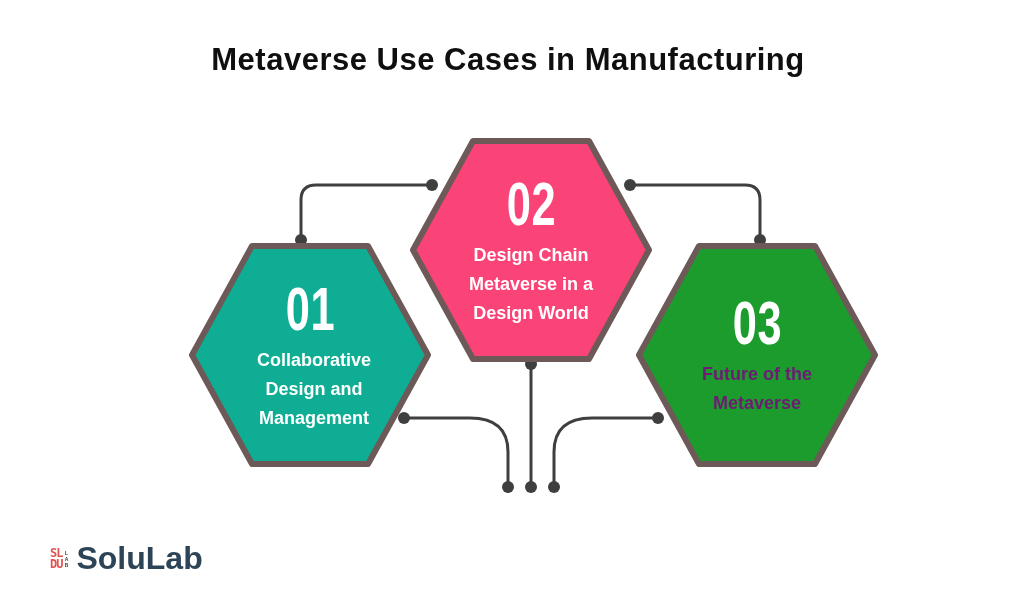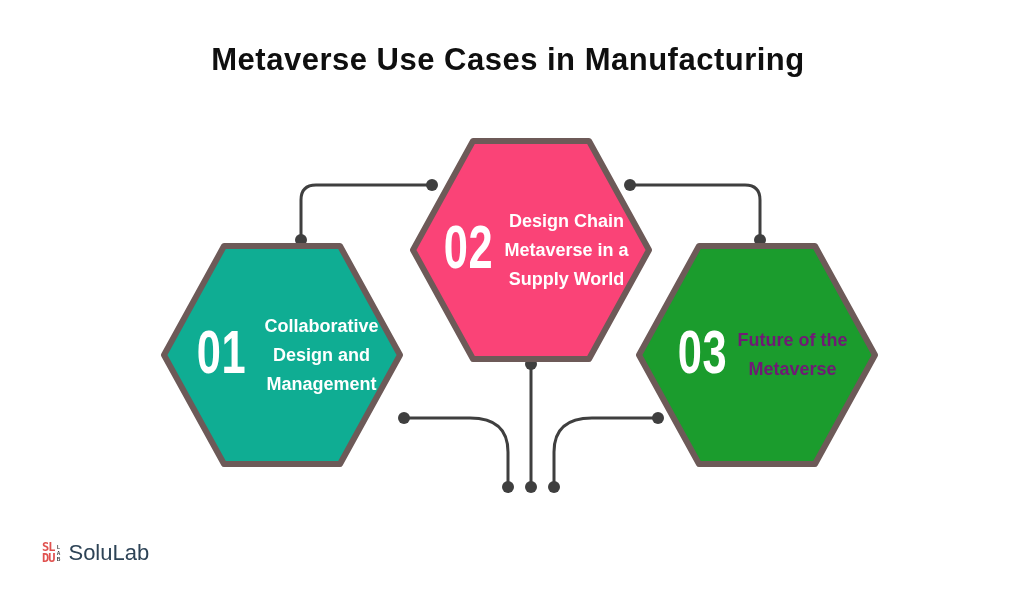--- a/index.html
+++ b/index.html
@@ -18,63 +18,63 @@
     font-size:31px;
     font-weight:800;
     letter-spacing:.5px;
     color:#0f0f0f;
   }
   .connectors{position:absolute;left:0;top:0;pointer-events:none;}
   .hex{position:absolute;width:244px;height:230px;}
   .hex svg{position:absolute;left:0;top:0;}
   .hex-content{
     position:absolute;left:0;top:0;right:0;bottom:0;
-    display:flex;flex-direction:row;
+    display:flex;flex-direction:column;
     align-items:center;justify-content:center;
     text-align:center;
   }
   .hex-number{
     font-size:62px;
     font-weight:bold;
     color:#ffffff;
     line-height:1;
     letter-spacing:1px;
     transform:scale(0.70,1.0);
     margin-bottom:6px;
   }
   .hex-label{
     font-size:18px;
     font-weight:bold;
     color:#ffffff;
     line-height:29px;
   }
   .logo{
     position:absolute;
-    left:42px;top:540px;
+    left:50px;top:540px;
     display:flex;align-items:center;gap:8px;
   }
   .logo-mark{display:flex;align-items:stretch;gap:1px;}
   .mark-main{
     display:flex;flex-direction:column;justify-content:center;
     font-family:"DejaVu Sans Mono", monospace;
     font-weight:bold;
     font-size:12px;line-height:11px;
     letter-spacing:-1px;
   }
   .mark-side{
     writing-mode:vertical-lr;
     text-orientation:upright;
     font-size:5px;line-height:5px;
     letter-spacing:0;
     font-weight:bold;
     align-self:center;
   }
   .logo-text{
-    font-size:22px;
-    font-weight:400;
+    font-size:32px;
+    font-weight:700;
   }
 </style>
 </head>
 <body>
 
 <div class="canvas">
 
   <h1 class="title" style="color: rgb(15, 15, 15);">Metaverse Use Cases in Manufacturing</h1>
 
   <svg class="connectors" width="1024" height="590" viewBox="0 0 1024 590">
@@ -92,21 +92,21 @@
       <circle cx="760" cy="240" r="6"></circle>
       <circle cx="531" cy="364" r="6"></circle>
       <circle cx="404" cy="418" r="6"></circle>
       <circle cx="658" cy="418" r="6"></circle>
       <circle cx="508" cy="487" r="6"></circle>
       <circle cx="531" cy="487" r="6"></circle>
       <circle cx="554" cy="487" r="6"></circle>
     </g>
   </svg>
 
-  <div class="hex" style="left:160px;top:240px;">
+  <div class="hex" style="left:188px;top:240px;">
     <svg width="244" height="230" viewBox="0 0 244 230">
       <polygon points="4,115 64,6 180,6 240,115 180,224 64,224" stroke-width="6" stroke-linejoin="round" fill="#0FAD93" stroke="#6D5A58"></polygon>
     </svg>
     <div class="hex-content">
       <div class="hex-number" style="color: rgb(255, 255, 255);">01</div>
       <div class="hex-label" style="color: rgb(255, 255, 255); margin-left: 8px;">
         <div>Collaborative</div>
         <div>Design and</div>
         <div>Management</div>
       </div>
@@ -115,21 +115,21 @@
 
   <div class="hex" style="left:409px;top:135px;">
     <svg width="244" height="230" viewBox="0 0 244 230">
       <polygon points="4,115 64,6 180,6 240,115 180,224 64,224" stroke-width="6" stroke-linejoin="round" fill="#FA4377" stroke="#6D5A58"></polygon>
     </svg>
     <div class="hex-content">
       <div class="hex-number" style="color: rgb(255, 255, 255);">02</div>
       <div class="hex-label" style="color: rgb(255, 255, 255);">
         <div>Design Chain</div>
         <div>Metaverse in a</div>
-        <div>Supply World</div>
+        <div>Design World</div>
       </div>
     </div>
   </div>
 
   <div class="hex" style="left:635px;top:240px;">
     <svg width="244" height="230" viewBox="0 0 244 230">
       <polygon points="4,115 64,6 180,6 240,115 180,224 64,224" stroke-width="6" stroke-linejoin="round" fill="#1B9C2D" stroke="#6D5A58"></polygon>
     </svg>
     <div class="hex-content">
       <div class="hex-number" style="color: rgb(255, 255, 255);">03</div>

